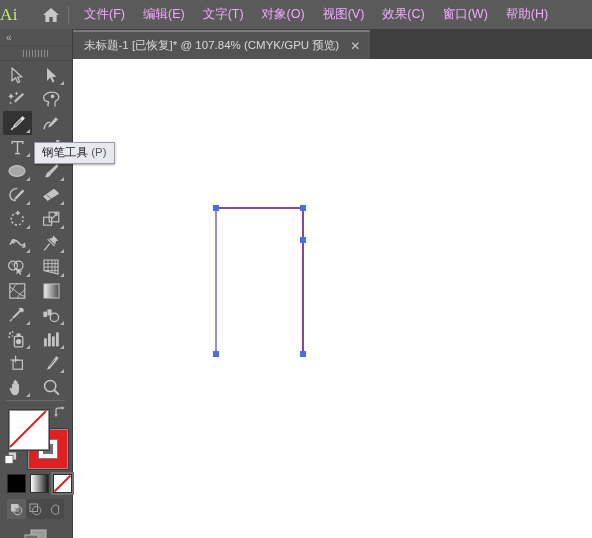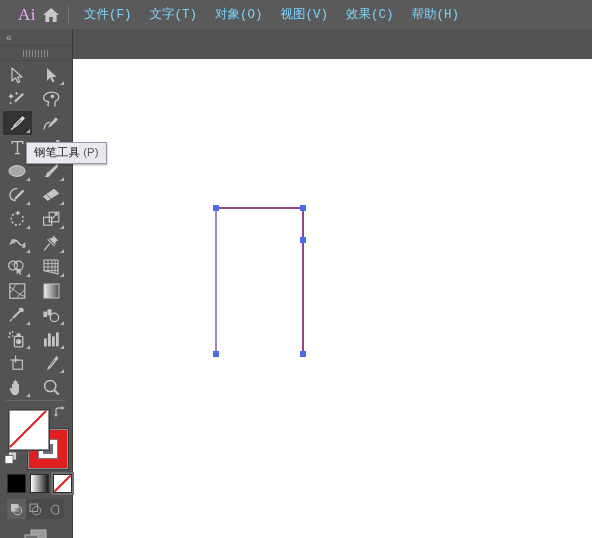--- a/index.html
+++ b/index.html
@@ -25,22 +25,22 @@
   .menubar {
     position: absolute;
     left: 0; top: 0;
     width: 592px; height: 29px;
     background: #5a5a5a;
     display: flex;
     align-items: center;
   }
   .ai-logo {
     width: 36px;
-    text-align: right;
-    color: #f0abfc;
+    text-align: left;
+    color: #bef264;
     font-size: 17px;
     font-family: "Liberation Serif", serif;
     letter-spacing: 0.5px;
     user-select: none;
   }
   .home-btn {
     width: 30px;
     display: flex;
     align-items: center;
     justify-content: center;
@@ -50,26 +50,25 @@
     height: 18px;
     background: #747474;
     margin: 0 6px 0 2px;
   }
   .menu-items {
     display: flex;
     align-items: center;
     gap: 0px;
   }
   .menu-item {
-    color: #7dd3fc;
+    color: #f0abfc;
     font-size: 12.5px;
     padding: 4px 9px;
     white-space: nowrap;
     user-select: none;
-    font-family: Liberation Mono, monospace;
   }
 
   
   .tabbar {
     position: absolute;
     left: 72px; top: 29px;
     width: 520px; height: 30px;
     background: #3f3f3f;
     display: flex;
     align-items: flex-end;
@@ -155,21 +154,21 @@
     right: 4px; bottom: 2px;
     width: 0; height: 0;
     border-left: 4px solid transparent;
     border-bottom: 4px solid #b5b5b5;
     z-index: 3;
   }
 
   
   .tooltip {
     position: absolute;
-    left: 26px; top: 142px;
+    left: 34px; top: 142px;
     background: #e8e8ef;
     border: 1px solid #9a9aa8;
     padding: 2px 7px 3px 7px;
     font-size: 11.5px;
     color: #1d1d1d;
     white-space: nowrap;
     z-index: 50;
     user-select: none;
     box-shadow: 0 1px 2px rgba(0,0,0,0.35);
   }
@@ -292,28 +291,36 @@
   <div class="menubar">
     <div class="ai-logo">Ai</div>
     <div class="home-btn">
       <svg width="18" height="16" viewBox="0 0 18 16">
         <path d="M9 1 L17 8 L14.6 8 L14.6 15 L10.7 15 L10.7 10 L7.3 10 L7.3 15 L3.4 15 L3.4 8 L1 8 Z" fill="#c9c9c9"></path>
       </svg>
     </div>
     <div class="menu-sep"></div>
     <div class="menu-items">
       <div class="menu-item">文件(F)</div>
+      <div class="menu-item">编辑(E)</div>
       <div class="menu-item">文字(T)</div>
       <div class="menu-item">对象(O)</div>
       <div class="menu-item">视图(V)</div>
       <div class="menu-item">效果(C)</div>
+      <div class="menu-item">窗口(W)</div>
       <div class="menu-item">帮助(H)</div>
     </div>
   </div>
 
+  <div class="tabbar">
+    <div class="doc-tab">
+      <span class="doc-tab-title">未标题-1 [已恢复]* @ 107.84% (CMYK/GPU 预览)</span>
+      <span class="doc-tab-close">✕</span>
+    </div>
+  </div>
 
   <div class="canvas">
     <svg class="artwork" width="520" height="479" viewBox="72 59 520 479">
 
       <g>
         <polyline points="216,208 303,208 303,240 303,354" fill="none" stroke="#e02020" stroke-width="2"></polyline>
         <line x1="216" y1="208" x2="216" y2="354" stroke="#f0a8a8" stroke-width="2"></line>
       </g>
 
       <g>

